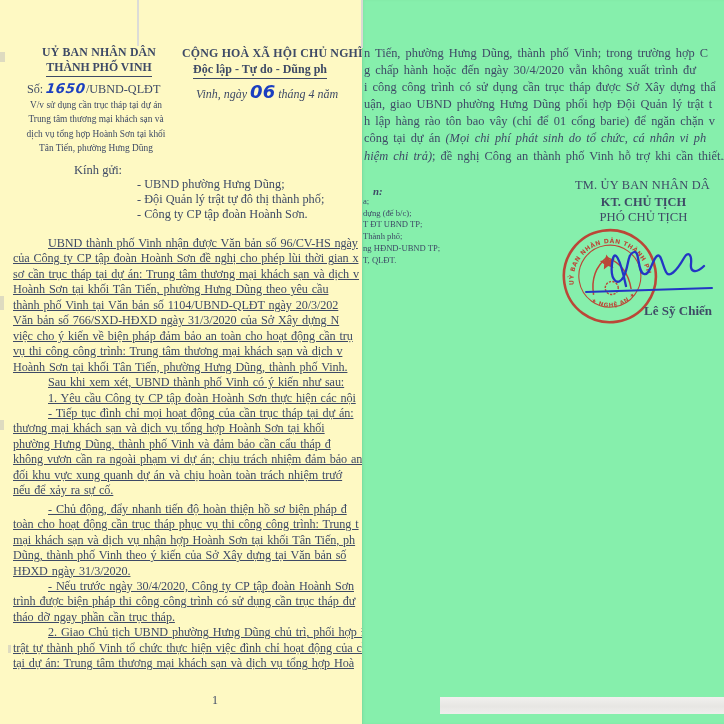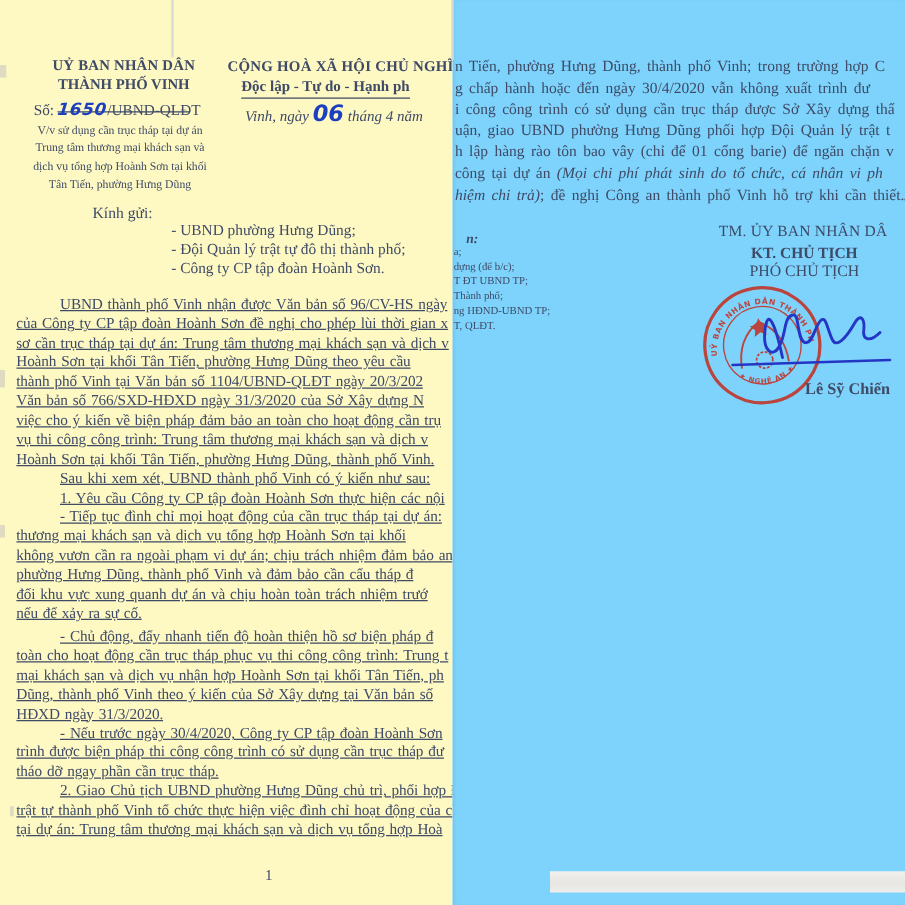--- a/index.html
+++ b/index.html
@@ -4,41 +4,41 @@
 <style>
   html,body{margin:0;padding:0;background:#e9e9e6;}
   #stage{position:relative;width:724px;height:724px;background:#fafaf8;overflow:hidden;
          font-family:"Liberation Serif",serif;color:#3e4a66;}
   .abs{position:absolute;}
   
   #page1{left:0;top:0;width:362px;height:724px;overflow:hidden;background:#fef9c3;}
   .center{text-align:center;}
   .org1{top:45px;left:20px;width:158px;font-size:11.8px;font-weight:bold;letter-spacing:.2px;}
   .org2{top:60px;left:20px;width:158px;font-size:11.8px;font-weight:bold;}
-  .org2 span{display:inline-block;border-bottom:1.2px solid #3e4a66;padding-bottom:14px;}
+  .org2 span{display:inline-block;border-bottom:1.2px solid #3e4a66;padding-bottom:1px;}
   .soline{top:80px;left:27px;font-size:12.2px;white-space:nowrap;}
   .hand{font-family:"DejaVu Sans",sans-serif;font-style:italic;font-weight:bold;color:#1b3fc0;}
   .soline .hand{font-size:13.5px;display:inline-block;transform:skewX(-6deg);letter-spacing:.5px;}
   .subject{top:98px;left:4px;width:184px;font-size:9.4px;line-height:14.4px;text-align:center;}
   .motto1{top:46px;left:182px;font-size:11.9px;font-weight:bold;white-space:nowrap;letter-spacing:.2px;}
   .motto2{top:62px;left:193px;font-size:12px;font-weight:bold;white-space:nowrap;
           border-bottom:1.2px solid #3e4a66;padding-bottom:1px;}
   .dateline{top:81px;left:196px;font-size:12px;font-style:italic;white-space:nowrap;}
   .dateline .hand{font-size:18px;display:inline-block;padding:0 3px;}
   .kinhgui{top:163px;left:74px;font-size:12.5px;}
   .recips{top:177px;left:137px;font-size:12.3px;line-height:14.8px;}
   .recips div{white-space:nowrap;}
   .body1{top:236px;left:13px;width:350px;font-size:12.2px;line-height:15.45px;
          letter-spacing:-.1px;word-spacing:1px;}
   .body1 .tl{white-space:nowrap;overflow:hidden;text-decoration:underline;}
   .body1 .ind{padding-left:35px;}
   .body1 .gap{margin-top:3px;}
   .pagenum{top:693px;left:205px;width:20px;text-align:center;font-size:12px;}
   
-  #page2{left:362px;top:0;width:362px;height:724px;overflow:hidden;background:#7dd3fc;
+  #page2{left:362px;top:0;width:362px;height:724px;overflow:hidden;background:#86efac;
          box-shadow:inset 2px 0 3px rgba(0,0,0,0.04);}
   .body2{top:45px;left:2px;width:361px;font-size:12.4px;line-height:17.1px;word-spacing:2px;}
   .body2 .tl{white-space:nowrap;overflow:hidden;}
   .body2 .em{font-style:italic;}
   .noihead{top:185px;left:11px;font-size:10.8px;font-weight:bold;font-style:italic;}
   .noiitems{top:196px;left:1px;font-size:8.6px;line-height:11.7px;}
   .noiitems div{white-space:nowrap;}
   .tmline{top:178px;left:213px;font-size:12.4px;font-weight:normal;white-space:nowrap;letter-spacing:.2px;}
   .ktline{top:195px;left:213px;width:137px;text-align:center;font-size:12.4px;font-weight:bold;}
   .choline{top:210px;left:213px;width:137px;text-align:center;font-size:12.7px;font-weight:normal;}
@@ -66,21 +66,21 @@
       <span>Số: </span><span class="hand">1650</span><span>/UBND-QLĐT</span>
     </div>
     <div class="abs subject">
         <div class="tl"><span>V/v sử dụng cần trục tháp tại dự án</span></div>
         <div class="tl"><span>Trung tâm thương mại khách sạn và</span></div>
         <div class="tl"><span>dịch vụ tổng hợp Hoành Sơn tại khối</span></div>
         <div class="tl"><span>Tân Tiến, phường Hưng Dũng</span></div>
       </div>
 
     <div class="abs motto1">CỘNG HOÀ XÃ HỘI CHỦ NGHĨA</div>
-    <div class="abs motto2">Độc lập - Tự do - Hạnh ph</div>
+    <div class="abs motto2">Độc lập - Tự do - Dũng ph</div>
     <div class="abs dateline">
       <span>Vinh, ngày</span><span class="hand">06</span><span>tháng 4 năm</span>
     </div>
 
     <div class="abs kinhgui">Kính gửi:</div>
     <div class="abs recips">
         <div class="tl"><span>- UBND phường Hưng Dũng;</span></div>
         <div class="tl"><span>- Đội Quản lý trật tự đô thị thành phố;</span></div>
         <div class="tl"><span>- Công ty CP tập đoàn Hoành Sơn.</span></div>
       </div>
@@ -92,22 +92,22 @@
         <div class="tl"><span>Hoành Sơn tại khối Tân Tiến, phường Hưng Dũng theo yêu cầu</span></div>
         <div class="tl"><span>thành phố Vinh tại Văn bản số 1104/UBND-QLĐT ngày 20/3/202</span></div>
         <div class="tl"><span>Văn bản số 766/SXD-HĐXD ngày 31/3/2020 của Sở Xây dựng N</span></div>
         <div class="tl"><span>việc cho ý kiến về biện pháp đảm bảo an toàn cho hoạt động cần trụ</span></div>
         <div class="tl"><span>vụ thi công công trình: Trung tâm thương mại khách sạn và dịch v</span></div>
         <div class="tl"><span>Hoành Sơn tại khối Tân Tiến, phường Hưng Dũng, thành phố Vinh.</span></div>
         <div class="tl ind"><span>Sau khi xem xét, UBND thành phố Vinh có ý kiến như sau:</span></div>
         <div class="tl ind"><span>1. Yêu cầu Công ty CP tập đoàn Hoành Sơn thực hiện các nội</span></div>
         <div class="tl ind"><span>- Tiếp tục đình chỉ mọi hoạt động của cần trục tháp tại dự án:</span></div>
         <div class="tl"><span>thương mại khách sạn và dịch vụ tổng hợp Hoành Sơn tại khối</span></div>
+        <div class="tl"><span>phường Hưng Dũng, thành phố Vinh và đảm bảo cần cẩu tháp đ</span></div>
         <div class="tl"><span>không vươn cần ra ngoài phạm vi dự án; chịu trách nhiệm đảm bảo an</span></div>
-        <div class="tl"><span>phường Hưng Dũng, thành phố Vinh và đảm bảo cần cẩu tháp đ</span></div>
         <div class="tl"><span>đối khu vực xung quanh dự án và chịu hoàn toàn trách nhiệm trướ</span></div>
         <div class="tl"><span>nếu để xảy ra sự cố.</span></div>
         <div class="tl ind gap"><span>- Chủ động, đẩy nhanh tiến độ hoàn thiện hồ sơ biện pháp đ</span></div>
         <div class="tl"><span>toàn cho hoạt động cần trục tháp phục vụ thi công công trình: Trung t</span></div>
         <div class="tl"><span>mại khách sạn và dịch vụ nhận hợp Hoành Sơn tại khối Tân Tiến, ph</span></div>
         <div class="tl"><span>Dũng, thành phố Vinh theo ý kiến của Sở Xây dựng tại Văn bản số</span></div>
         <div class="tl"><span>HĐXD ngày 31/3/2020.</span></div>
         <div class="tl ind"><span>- Nếu trước ngày 30/4/2020, Công ty CP tập đoàn Hoành Sơn</span></div>
         <div class="tl"><span>trình được biện pháp thi công công trình có sử dụng cần trục tháp đư</span></div>
         <div class="tl"><span>tháo dỡ ngay phần cần trục tháp.</span></div>

